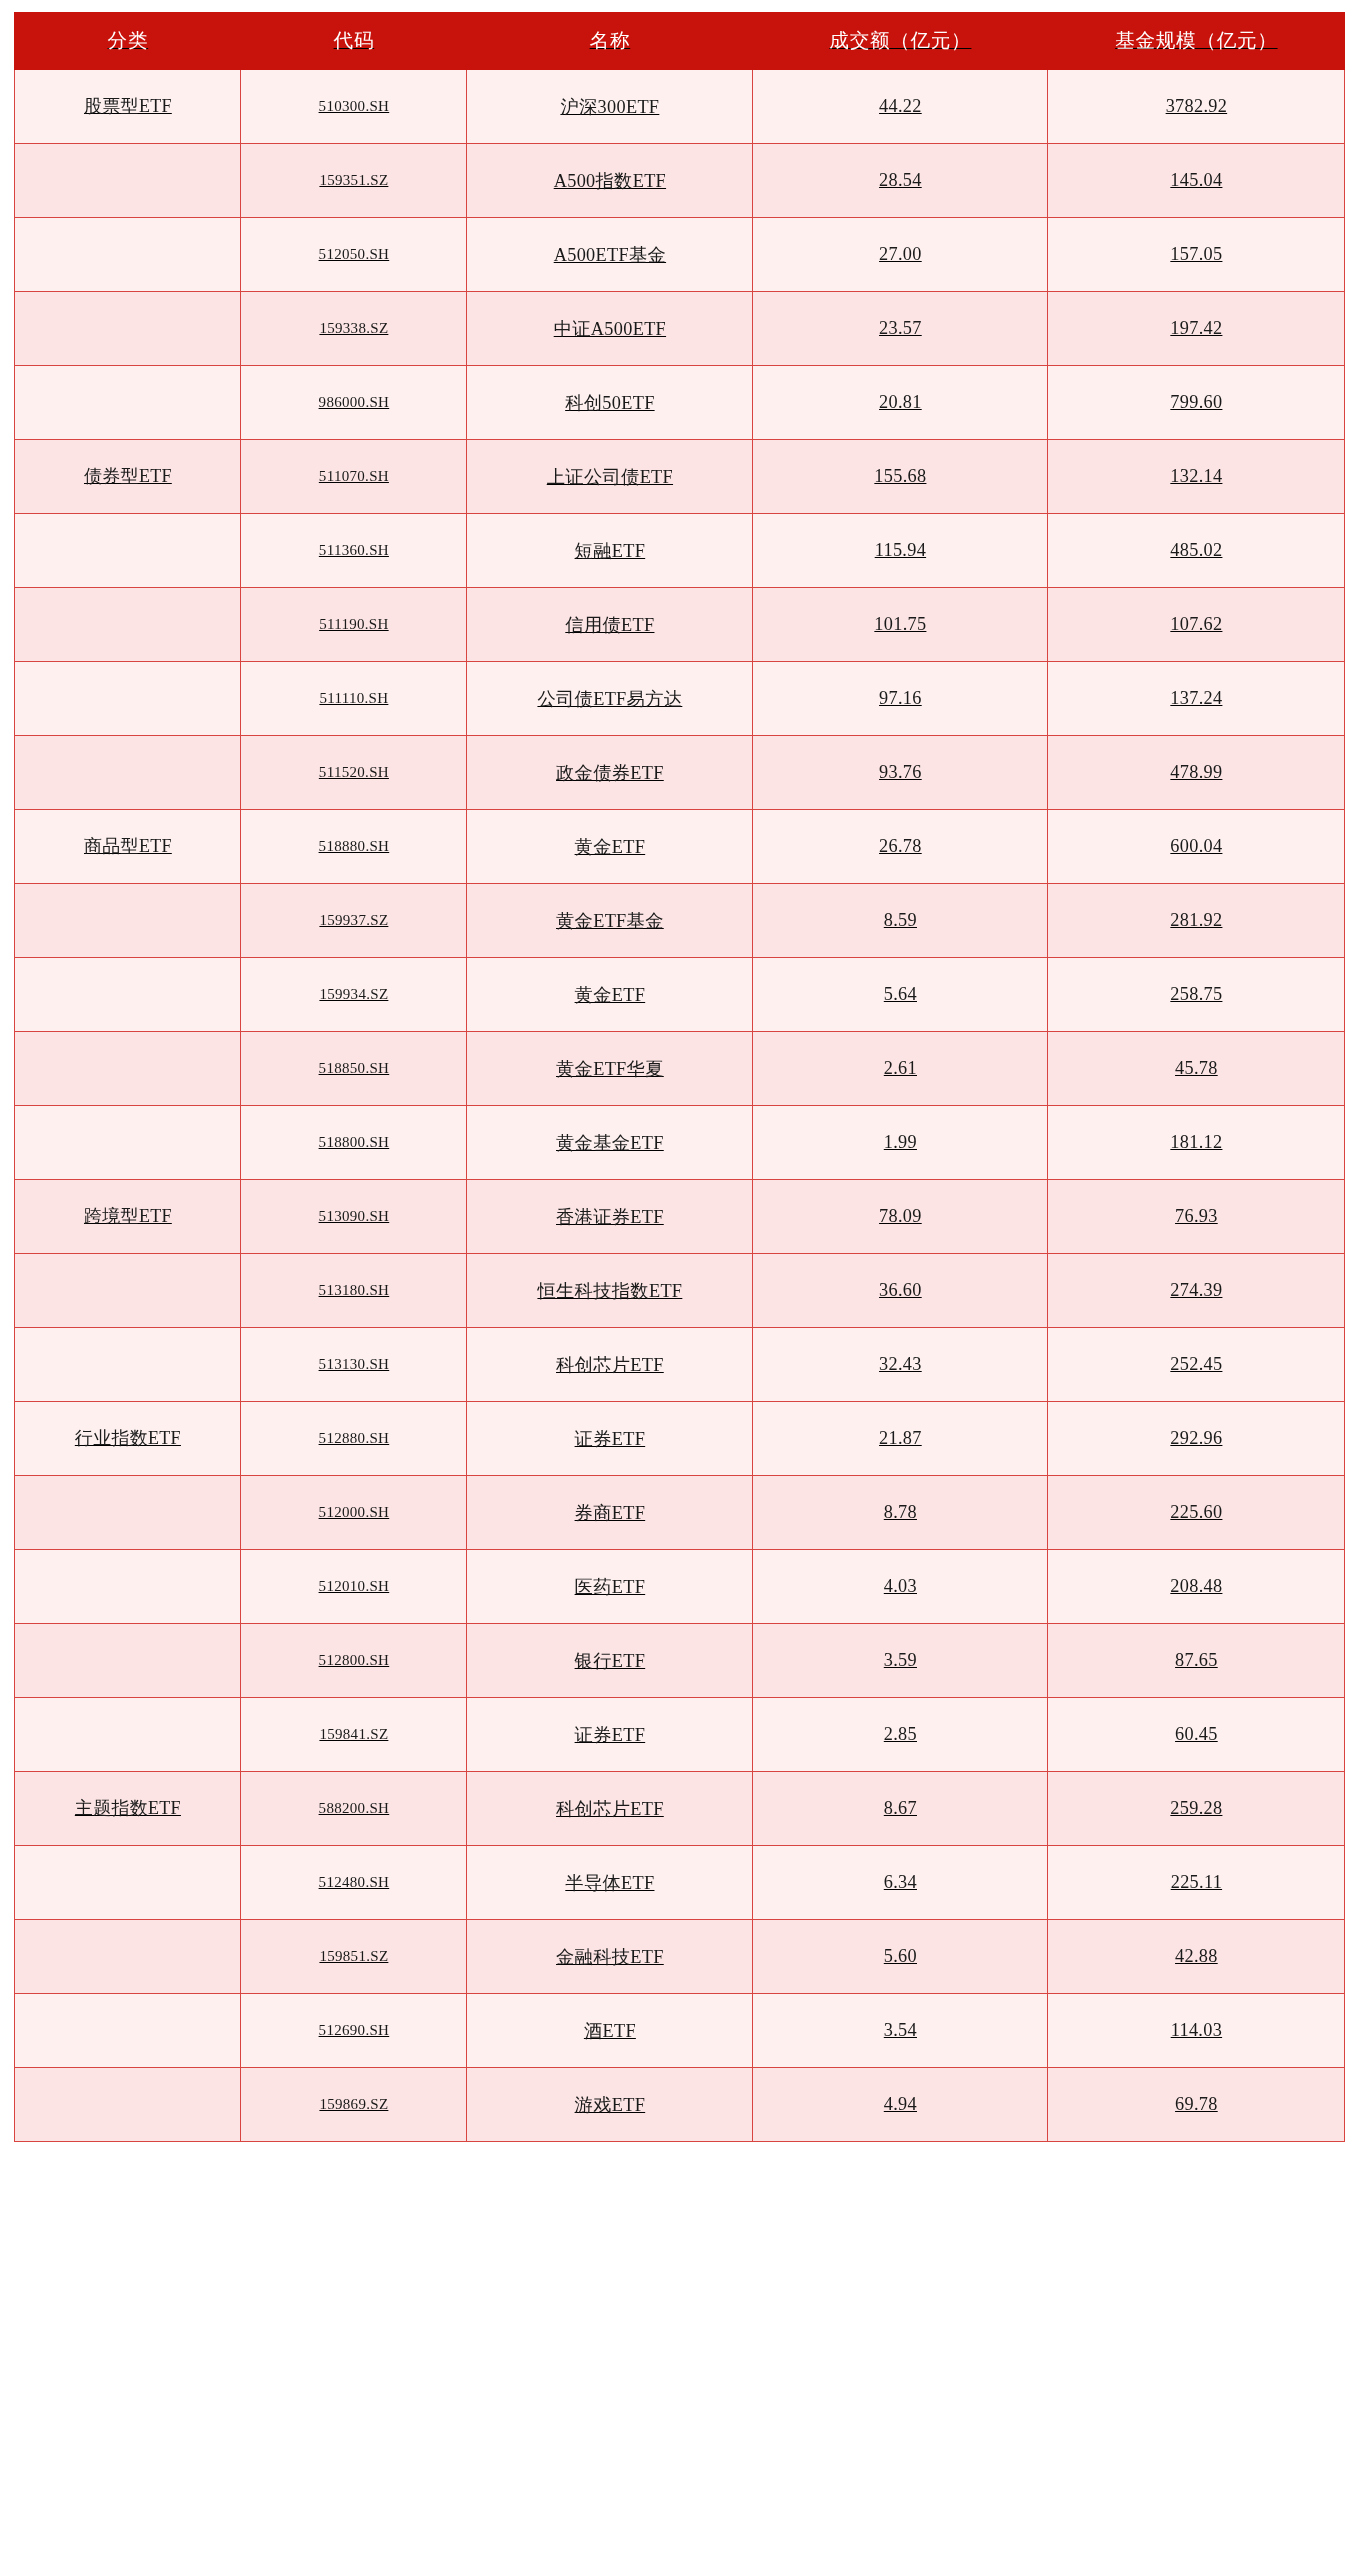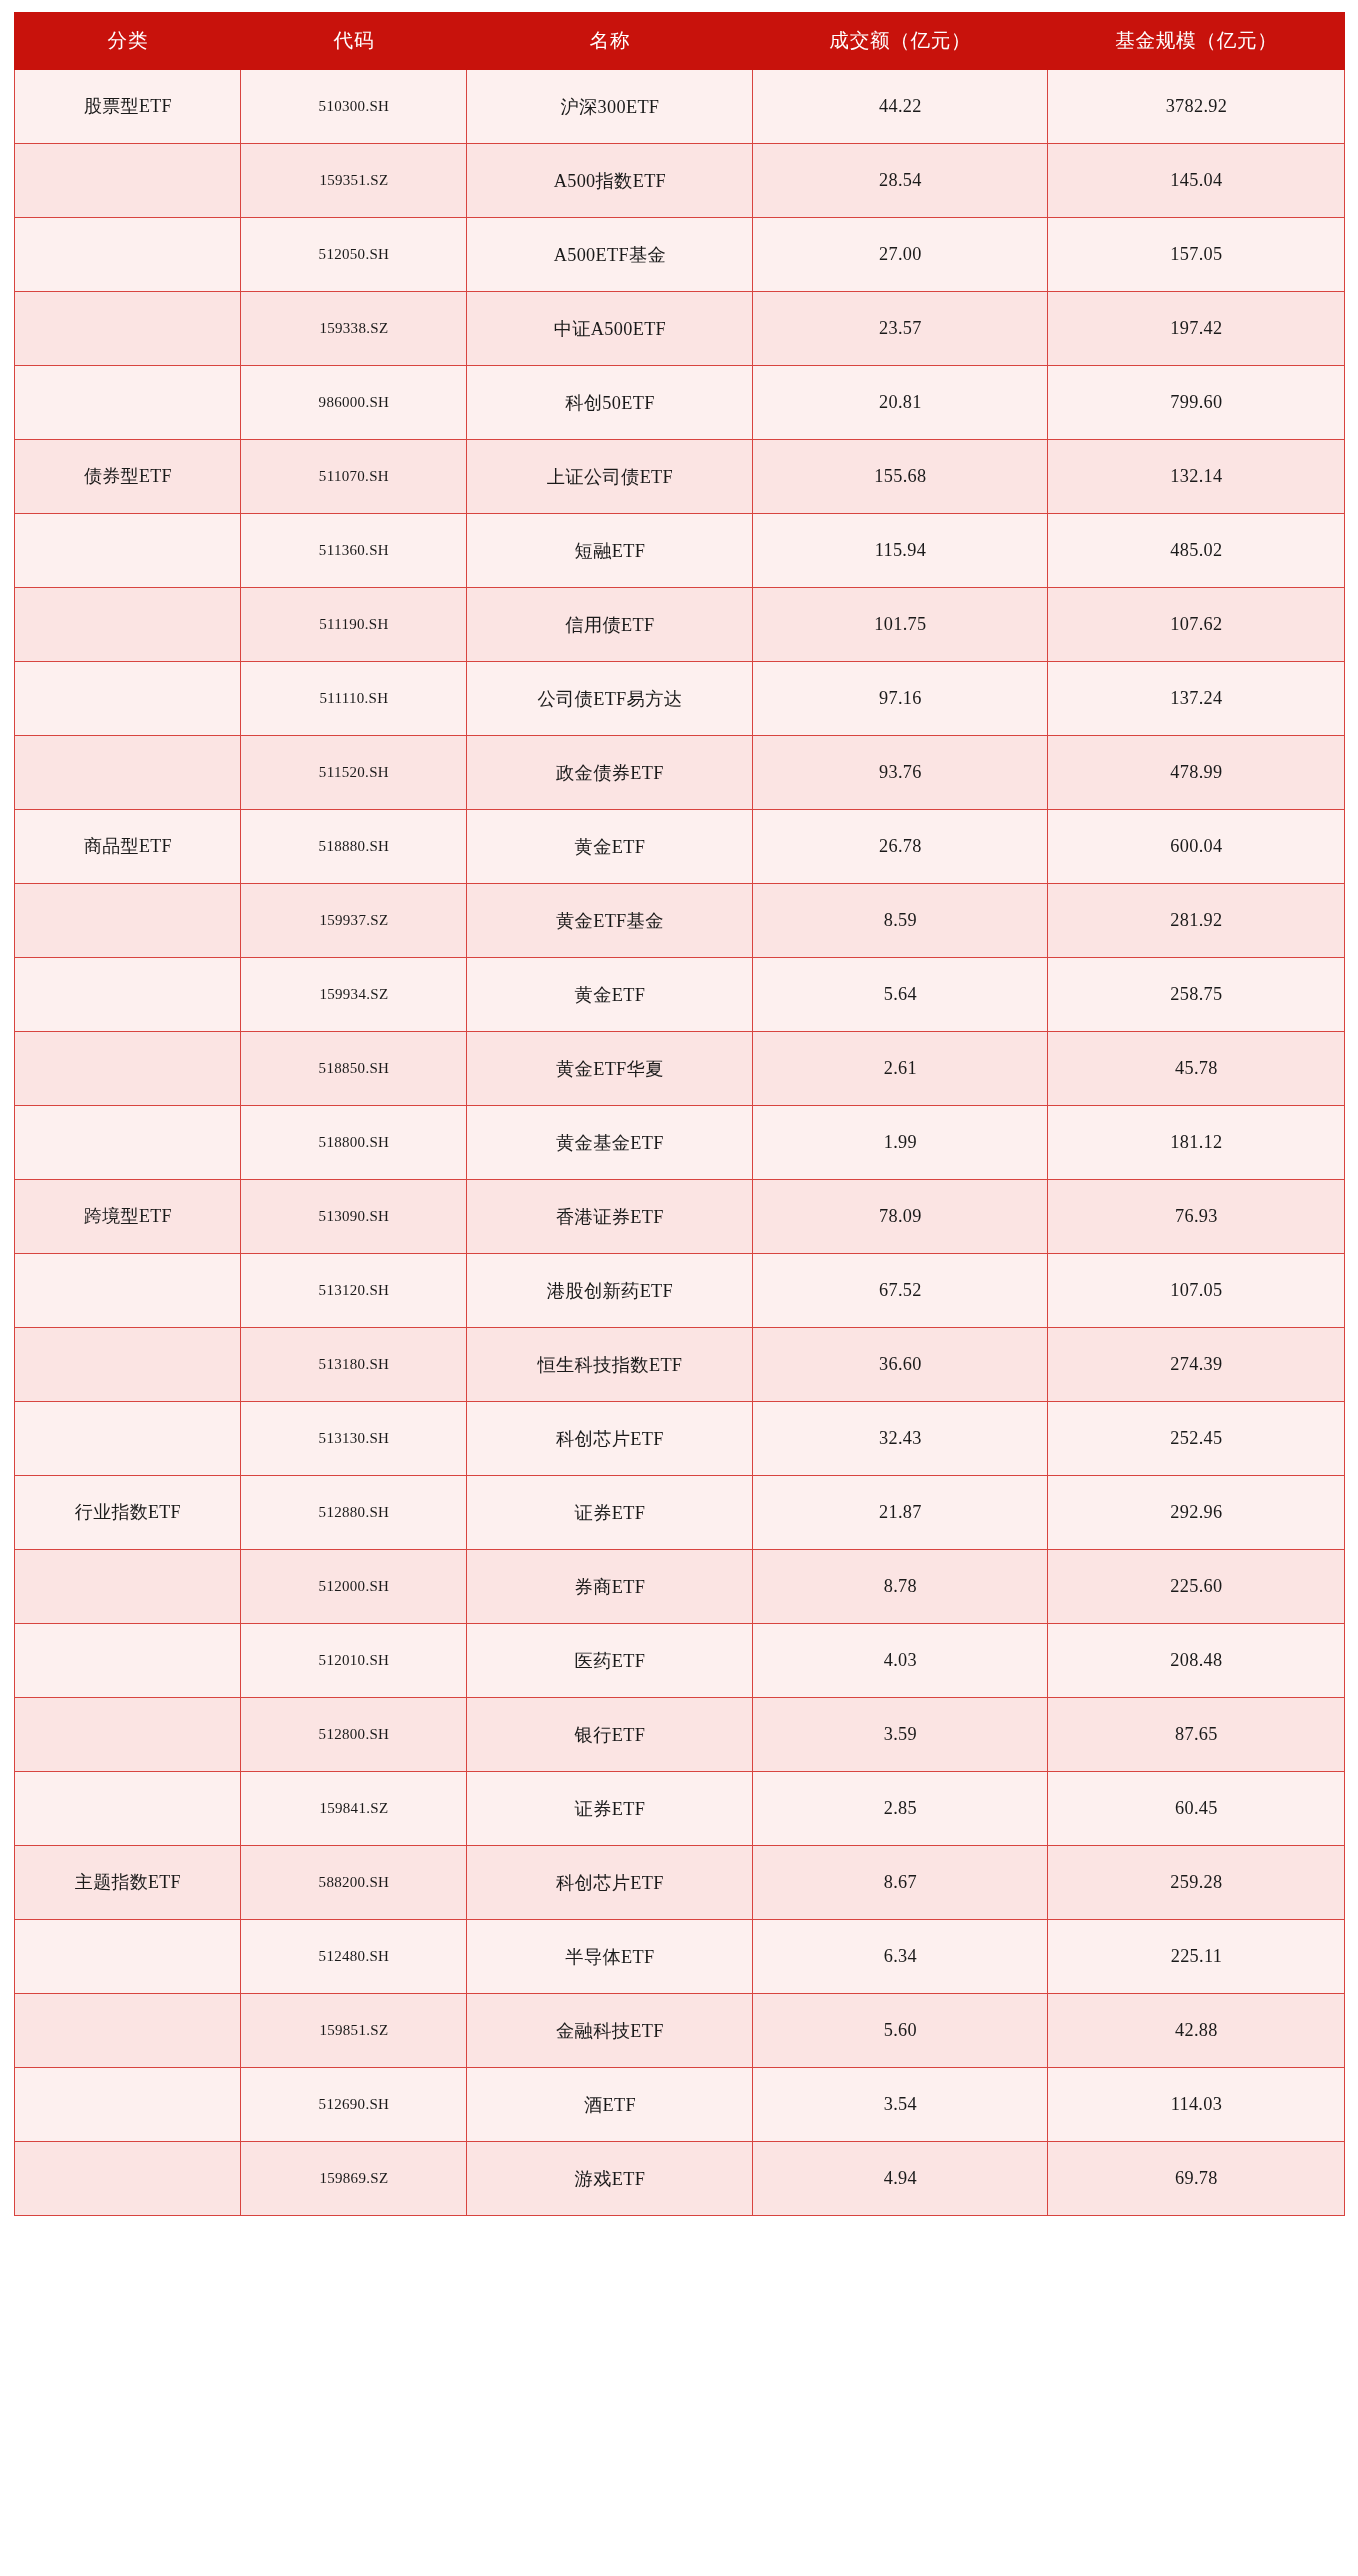--- a/index.html
+++ b/index.html
@@ -14,20 +14,21 @@
   .sheet {
     width: 1359px;
     box-sizing: border-box;
     padding: 11.8px 14.4px 14.4px 14.4px;
     background: #ffffff;
   }
   table.etf-table {
     border-collapse: collapse;
     width: 1330px;
     table-layout: fixed;
+    text-decoration: underline;
   }
   table.etf-table col.c0 { width: 226px; }
   table.etf-table col.c1 { width: 226px; }
   table.etf-table col.c2 { width: 286px; }
   table.etf-table col.c3 { width: 295px; }
   table.etf-table col.c4 { width: 297px; }
 
   thead th {
     background: #c8120c;
     color: #ffffff;
@@ -192,27 +193,20 @@
           <td class="num">1.99</td>
           <td class="num">181.12</td>
         </tr>
         <tr class="alt">
           <td class="cat">跨境型ETF</td>
           <td class="code">513090.SH</td>
           <td class="name">香港证券ETF</td>
           <td class="num">78.09</td>
           <td class="num">76.93</td>
         </tr>
-        <tr>
-          <td class="cat"></td>
-          <td class="code">513120.SH</td>
-          <td class="name">港股创新药ETF</td>
-          <td class="num">67.52</td>
-          <td class="num">107.05</td>
-        </tr>
         <tr class="alt">
           <td class="cat"></td>
           <td class="code">513180.SH</td>
           <td class="name">恒生科技指数ETF</td>
           <td class="num">36.60</td>
           <td class="num">274.39</td>
         </tr>
         <tr>
           <td class="cat"></td>
           <td class="code">513130.SH</td>

